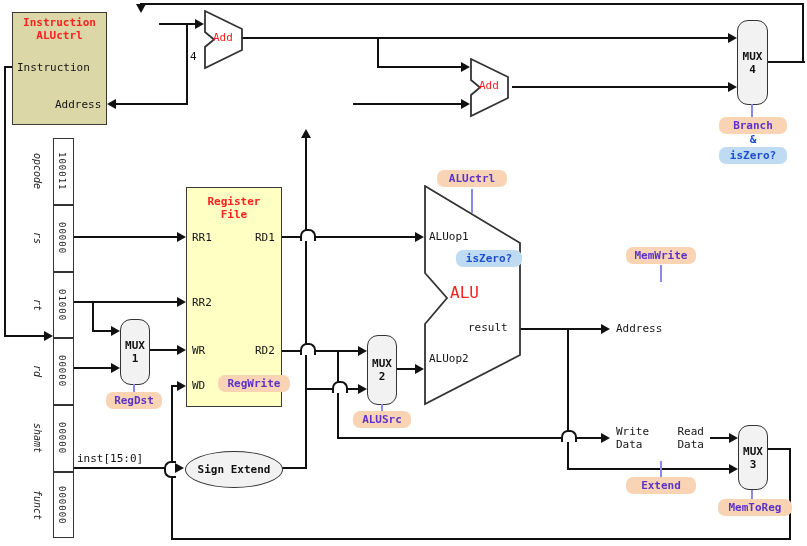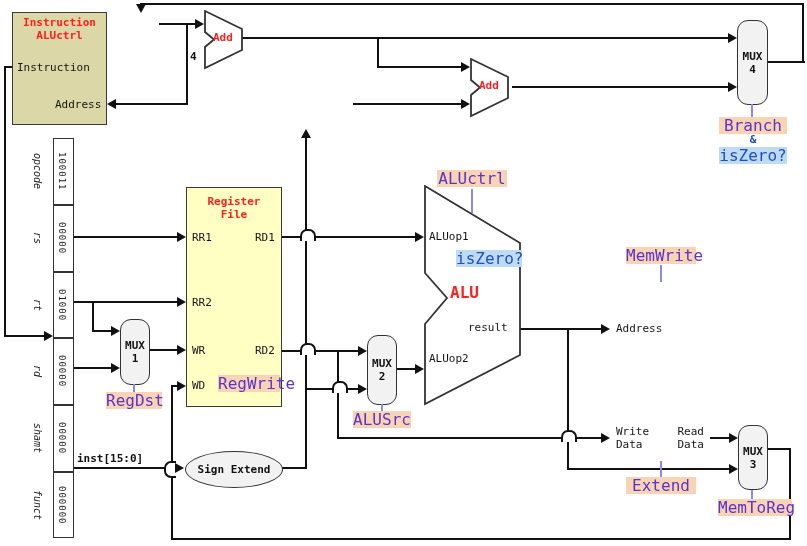--- a/index.html
+++ b/index.html
@@ -22,29 +22,29 @@
   
   .box{position:absolute;box-sizing:border-box;border:1.7px solid #3a3a3a;}
   .title{color:#ff2020;font-weight:bold;font-size:11px;text-align:center;line-height:13px;}
   .port{position:absolute;font-size:11px;line-height:13px;color:#151515;}
   .mux{position:absolute;box-sizing:border-box;background:#f2f2f2;border:1.7px solid #333;border-radius:11px;
        display:flex;flex-direction:column;align-items:center;justify-content:center;
        font-size:11px;font-weight:bold;line-height:13px;}
   .ell{position:absolute;box-sizing:border-box;background:#f2f2f2;border:1.7px solid #333;border-radius:50%;
        display:flex;flex-direction:column;align-items:center;justify-content:center;
        font-size:11px;font-weight:bold;line-height:13px;}
-  .bdg{position:absolute;background:#f9d4b4;color:#5b33cc;font-weight:normal;font-size:16px;
-       line-height:17px;text-align:center;border-radius:0;}
+  .bdg{position:absolute;background:#f9d4b4;color:#5b33cc;font-weight:bold;font-size:11px;
+       line-height:17px;text-align:center;border-radius:7px;}
   .blu{background:#bedbf2;color:#1c4fd0;}
   .amp{position:absolute;color:#1c4fd0;font-weight:bold;font-size:11px;text-align:center;}
   .fbox{position:absolute;box-sizing:border-box;border:1.5px solid #333;background:#fff;}
   .vt{position:absolute;writing-mode:vertical-rl;text-align:center;}
   .fval{font-size:9px;letter-spacing:1px;color:#222;}
   .fname{font-style:italic;font-size:10px;color:#222;}
-  .lbl{position:absolute;font-weight:bold;font-size:11px;color:#111;}
+  .lbl{position:absolute;font-weight:normal;font-size:11px;color:#111;}
 </style>
 </head>
 <body>
 
 <div id="canvas">
 
   <i class="wh" style="left:140px;top:3px;width:663px"></i>
   <i class="wh" style="left:768px;top:61px;width:37px"></i>
   <i class="wh" style="left:159px;top:23px;width:37px"></i>
   <i class="wh" style="left:116px;top:103px;width:72px"></i>
@@ -168,21 +168,21 @@
       <div>Register</div>
         <div>File</div>
     </div>
   </div>
   <div class="port" style="left:192px;top:231px">RR1</div>
   <div class="port" style="left:192px;top:296px">RR2</div>
   <div class="port" style="left:192px;top:344px">WR</div>
   <div class="port" style="left:192px;top:379px">WD</div>
   <div class="port" style="left:255px;top:231px">RD1</div>
   <div class="port" style="left:255px;top:344px">RD2</div>
-  <div class="bdg" style="left:218px;top:375px;width:62px">RegWrite</div>
+  <div class="bdg" style="left:218px;top:375px;width:72px">RegWrite</div>
 
   <div class="mux" style="left:120px;top:319px;width:30px;height:66px">
     <div>MUX</div>
     <div>1</div>
   </div>
   <i class="wv bl" style="left:133px;top:384px;height:9px"></i>
   <div class="bdg" style="left:106px;top:392px;width:56px">RegDst</div>
 
   <div class="mux" style="left:367px;top:335px;width:30px;height:70px">
     <div>MUX</div>

